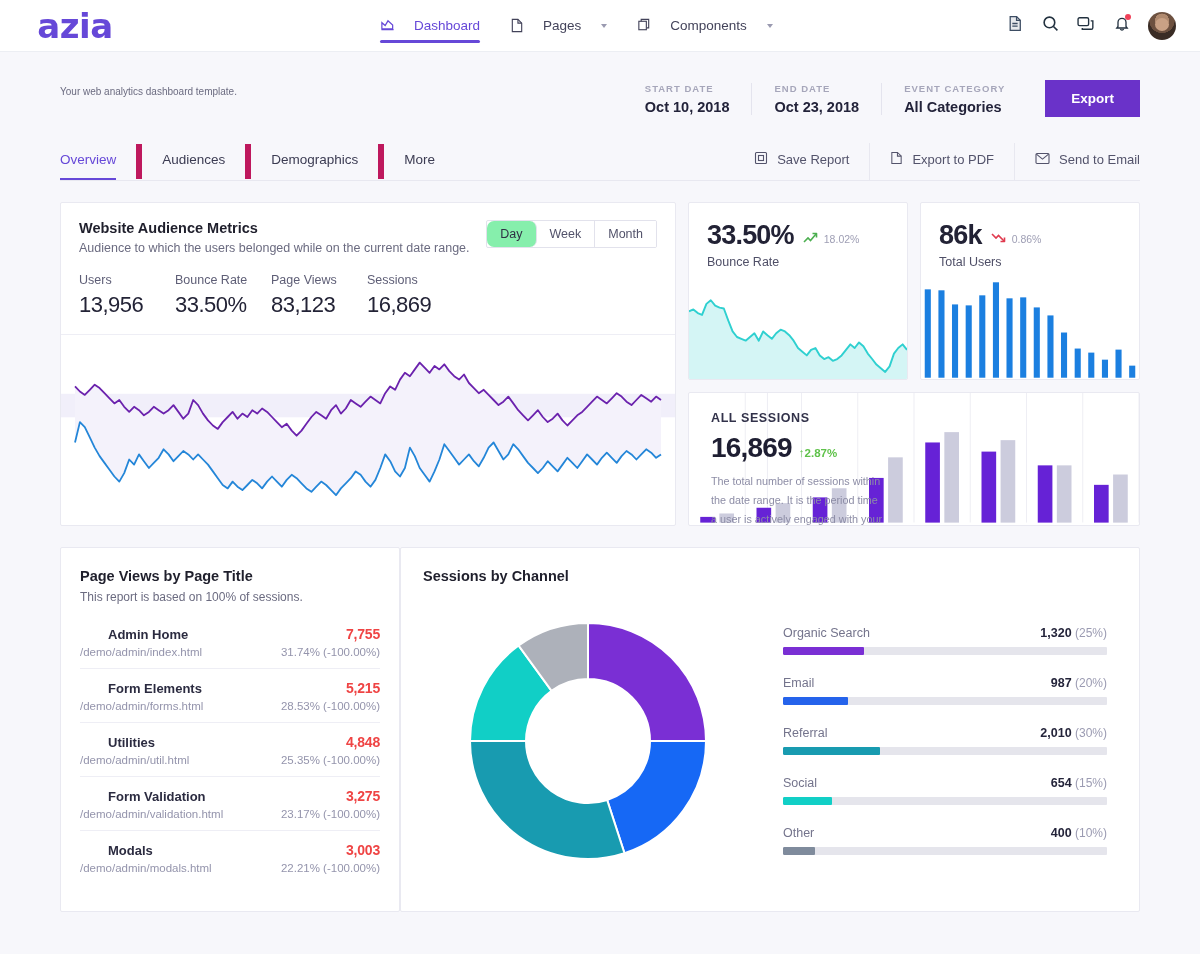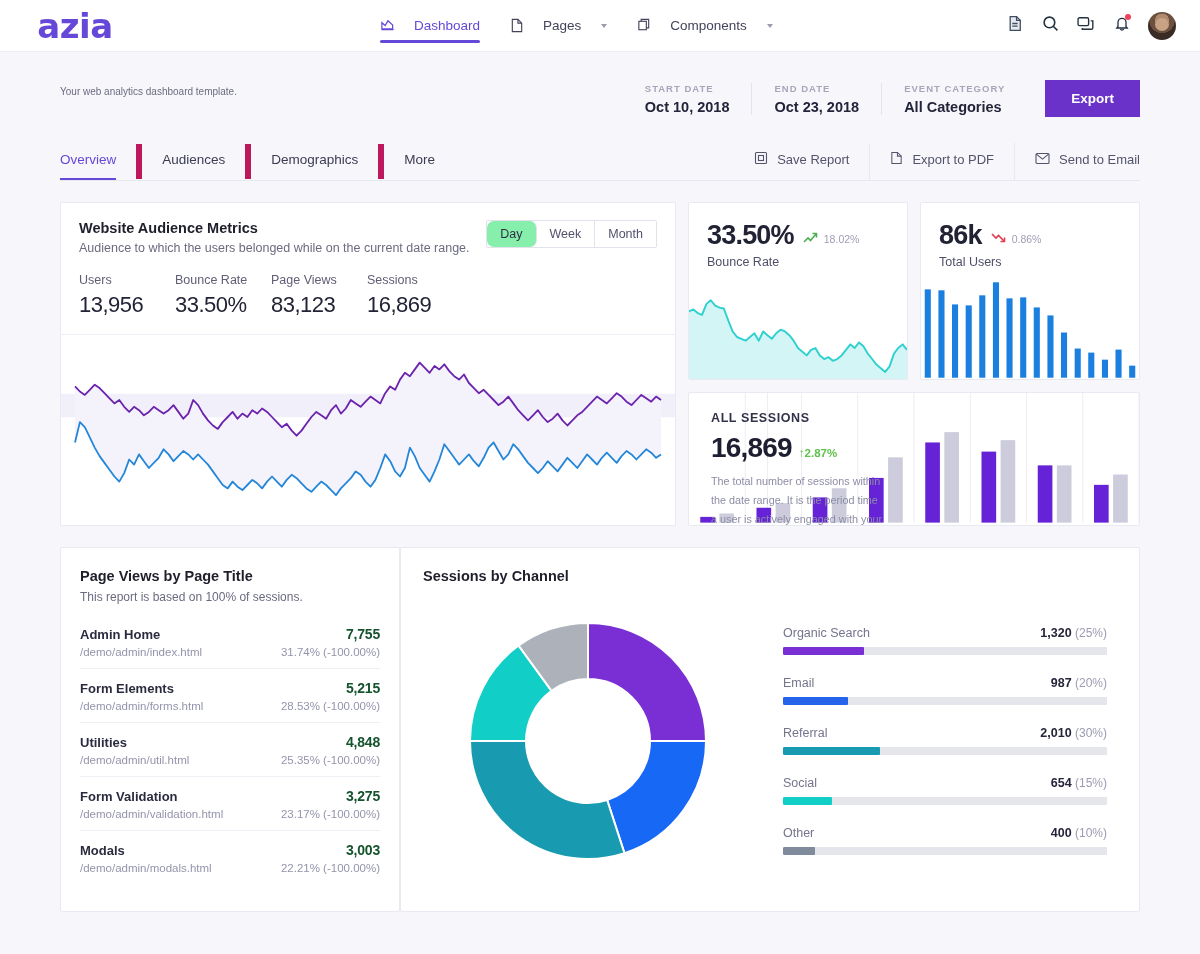--- a/index.html
+++ b/index.html
@@ -313,27 +313,27 @@
   .row2 { display: flex; margin-top: 21px; height: 365px; }
   .pv-card { width: 340px; padding: 20px 19px 8px 19px; }
   .pv-title { font-size: 14.5px; font-weight: bold; color: #1f1f2c; }
   .pv-sub { font-size: 12px; color: #6b6b80; margin-top: 6px; }
   .pv-list { margin-top: 13px; }
   .pv-row {
     padding: 11px 0 10px 0;
     border-top: 1px solid #eeeef5;
   }
   .pv-row:first-child { border-top: none; padding-top: 9px; }
-  .pv-line { display: flex; align-items: flex-end; }
+  .pv-line { display: flex; align-items: flex-end; margin-left: 28px; }
   .pv-name { font-size: 13px; font-weight: bold; color: #2b2b40; }
   .pv-count {
     margin-left: auto;
     font-size: 14px;
     font-weight: bold;
-    color: #14532d;
+    color: #ef4444;
     letter-spacing: -0.2px;
   }
   .pv-line2 { display: flex; align-items: baseline; margin-top: 4px; }
   .pv-url { font-size: 11.5px; color: #9494ac; }
   .pv-pct { margin-left: auto; font-size: 11.5px; color: #9494ac; }
 
   .sc-card { flex: 1; padding: 20px 22px; display: flex; flex-direction: column; }
   .sc-title { font-size: 14.5px; font-weight: bold; color: #1f1f2c; }
   .sc-body { flex: 1; display: flex; align-items: center; margin-top: 6px; }
   .donut-wrap { width: 330px; display: flex; justify-content: center; }

